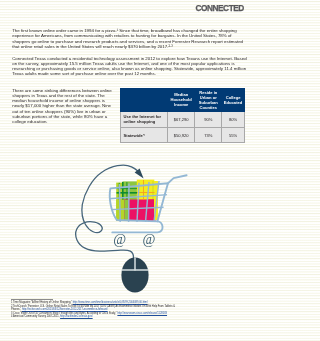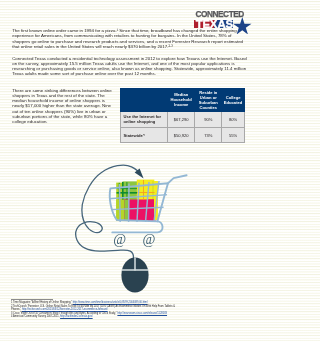--- a/index.html
+++ b/index.html
@@ -11,21 +11,21 @@
       rgba(255,255,255,0.98) 0.9px,
       rgba(241,241,223,0.9) 1.5px,
       rgba(251,251,240,0.6) 2.2px,
       rgba(255,255,255,0.98) 2.65px);
   }
   .page{position:relative;width:264px;height:341px;}
 
   
   .title{position:absolute;left:12.5px;top:17.2px;font-size:9.6px;font-weight:bold;
     color:#9e1b32;letter-spacing:-0.05px;white-space:nowrap;}
-  .logo{position:absolute;left:193px;top:8px;width:63px;height:22px;}
+  .logo{position:absolute;left:193px;top:2px;width:63px;height:22px;}
   .logo-top{position:absolute;left:2.4px;top:2.2px;font-size:8.3px;font-weight:bold;
     color:#58585b;letter-spacing:-0.45px;line-height:8px;
     -webkit-text-stroke:0.25px #58585b;}
   .logo-bot{position:absolute;left:0px;top:10.5px;height:12px;width:63px;}
   .logo-redbox{position:absolute;left:0.6px;top:1.1px;width:24.5px;height:8.8px;background:#ae1f2d;
     -webkit-clip-path:polygon(0 0,100% 0,83.7% 100%,0 100%);clip-path:polygon(0 0,100% 0,83.7% 100%,0 100%);}
   .logo-bluebox{position:absolute;left:20.5px;top:1.1px;width:19.8px;height:8.8px;background:#1d4387;
     -webkit-clip-path:polygon(17.4% 0,100% 0,100% 100%,0 100%);clip-path:polygon(17.4% 0,100% 0,100% 100%,0 100%);}
   .logo-red{position:absolute;left:2.8px;top:0.4px;color:#fff;font-size:11.4px;font-weight:bold;
     line-height:10px;letter-spacing:-0.25px;-webkit-text-stroke:0.4px #fff;}
@@ -61,29 +61,20 @@
   .fn > div{white-space:nowrap;}
 </style>
 </head>
 <body>
 
 <div class="page">
 
 
   <div class="logo">
     <div class="logo-top">CONNECTED</div>
-    <div class="logo-bot">
-      <div class="logo-redbox"></div>
-      <div class="logo-bluebox"></div>
-      <svg class="logo-star" viewBox="0 0 100 95">
-          <polygon points="50,0 61.8,36.3 100,36.3 69.1,58.7 80.9,95 50,72.6 19.1,95 30.9,58.7 0,36.3 38.2,36.3" fill="#1d4387"></polygon>
-        </svg>
-      <span class="logo-red">TEX</span>
-        <span class="logo-blue">AS</span>
-    </div>
   </div>
 
   <div class="para" id="p1">
     <div>The first known online order came in 1994 for a pizza.¹ Since that time, broadband has changed the entire shopping</div>
     <div>experience for Americans, from communicating with retailers to hunting for bargains. In the United States, 78% of</div>
     <div>shoppers go online to purchase and research products and services, and a recent Forrester Research report estimated</div>
     <div>that online retail sales in the United States will reach nearly $370 billion by 2017.²·³</div>
   </div>
   <div class="para" id="p2">
     <div>Connected Texas conducted a residential technology assessment in 2012 to explore how Texans use the Internet. Based</div>

